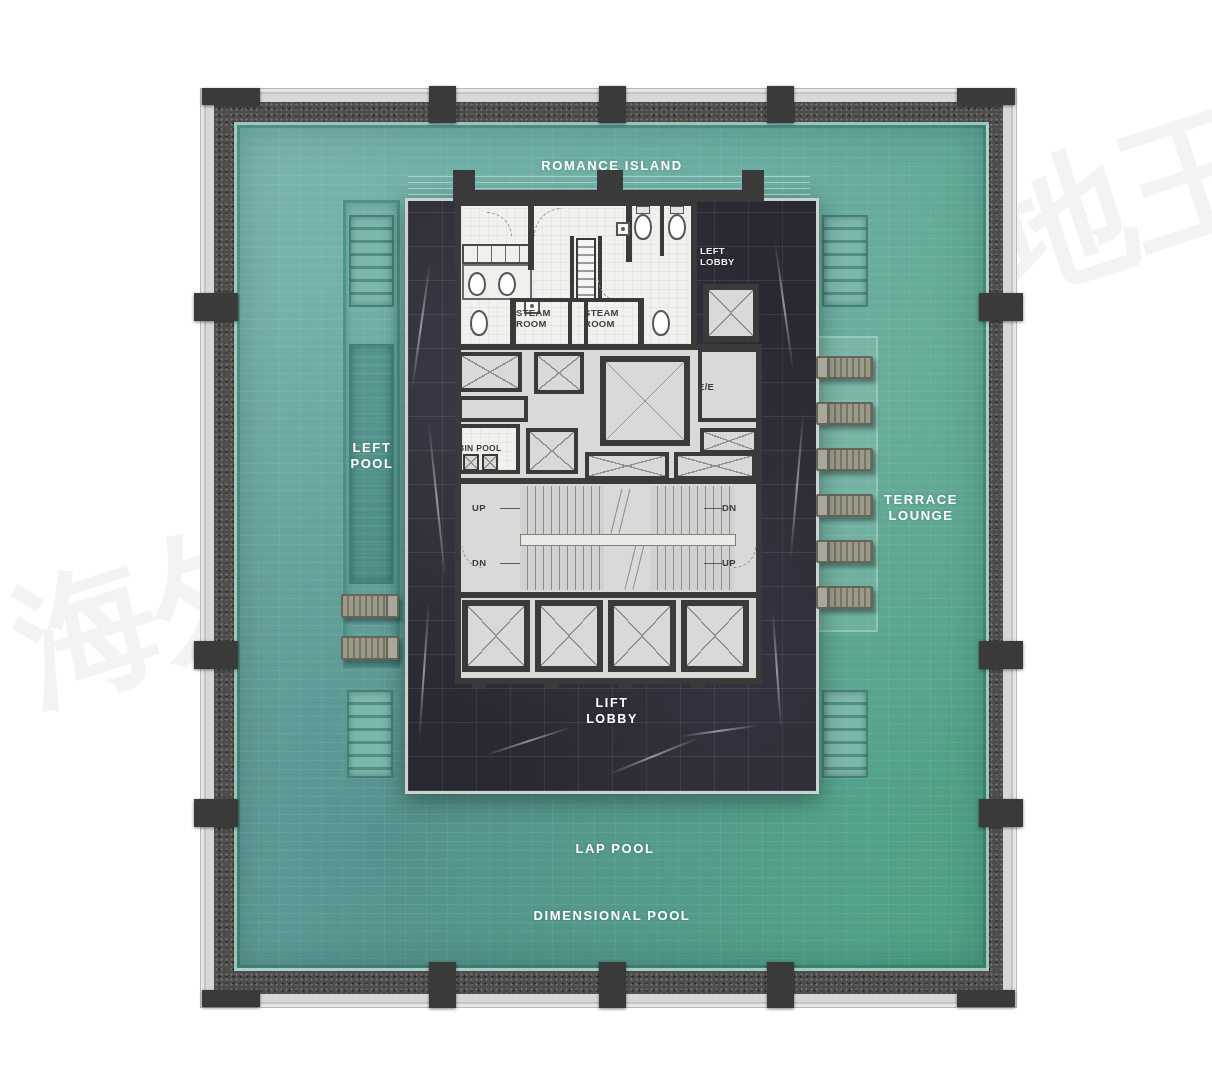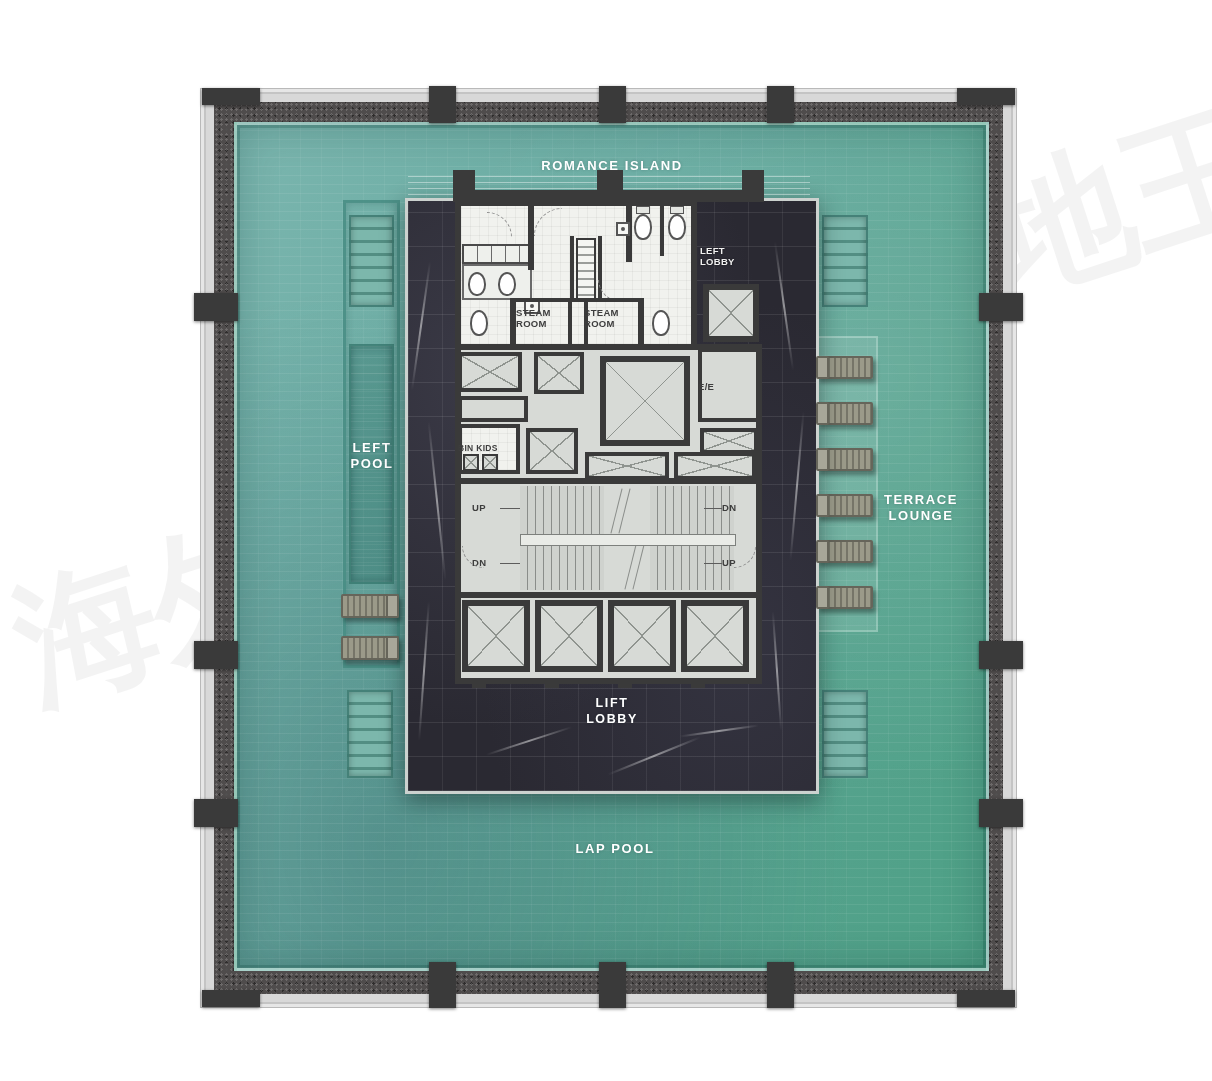--- a/index.html
+++ b/index.html
@@ -235,21 +235,21 @@
 
   <div class="abs room-label on-dark" style="left:700px;top:246px;width:64px;">LEFT
 LOBBY</div>
   <div class="abs xbox big" style="left:703px;top:284px;width:56px;height:58px;"></div>
 
   <div class="abs room-gray" style="left:455px;top:344px;width:307px;height:140px;"></div>
   <div class="abs xbox" style="left:458px;top:352px;width:64px;height:40px;"></div>
   <div class="abs xbox" style="left:534px;top:352px;width:50px;height:42px;"></div>
   <div class="abs room-gray" style="left:458px;top:396px;width:70px;height:26px;border-width:4px;"></div>
   <div class="abs room-white" style="left:458px;top:424px;width:62px;height:50px;border-width:4px;"></div>
-  <div class="abs room-label small" style="left:458px;top:444px;width:62px;">BIN KIDS</div>
+  <div class="abs room-label small" style="left:458px;top:444px;width:62px;">BIN POOL</div>
   <div class="abs xbox" style="left:463px;top:454px;width:16px;height:17px;border-width:2px;"></div>
   <div class="abs xbox" style="left:482px;top:454px;width:16px;height:17px;border-width:2px;"></div>
   <div class="abs xbox" style="left:526px;top:428px;width:52px;height:46px;"></div>
   <div class="abs xbox big" style="left:600px;top:356px;width:90px;height:90px;"></div>
   <div class="abs room-gray" style="left:698px;top:348px;width:62px;height:74px;border-width:4px;"></div>
   <div class="abs room-label" style="left:698px;top:382px;width:62px;">E/E</div>
   <div class="abs xbox" style="left:700px;top:428px;width:58px;height:26px;"></div>
   <div class="abs xbox" style="left:585px;top:452px;width:84px;height:28px;"></div>
   <div class="abs xbox" style="left:674px;top:452px;width:82px;height:28px;"></div>
 
@@ -279,14 +279,15 @@
   <div class="abs xbox big" style="left:681px;top:600px;width:68px;height:72px;"></div>
   <div class="abs wall" style="left:472px;top:680px;width:14px;height:8px;"></div>
   <div class="abs wall" style="left:545px;top:680px;width:14px;height:8px;"></div>
   <div class="abs wall" style="left:618px;top:680px;width:14px;height:8px;"></div>
   <div class="abs wall" style="left:691px;top:680px;width:14px;height:8px;"></div>
 
   <div class="abs pool-label" style="left:562px;top:696px;width:100px;font-size:12.5px;">LIFT
 LOBBY</div>
 
   <div class="abs pool-label" style="left:515px;top:841px;width:200px;">LAP POOL</div>
+  <div class="abs pool-label" style="left:442px;top:908px;width:340px;">DIMENSIONAL POOL</div>
 
 </div>
 
 </body></html>

